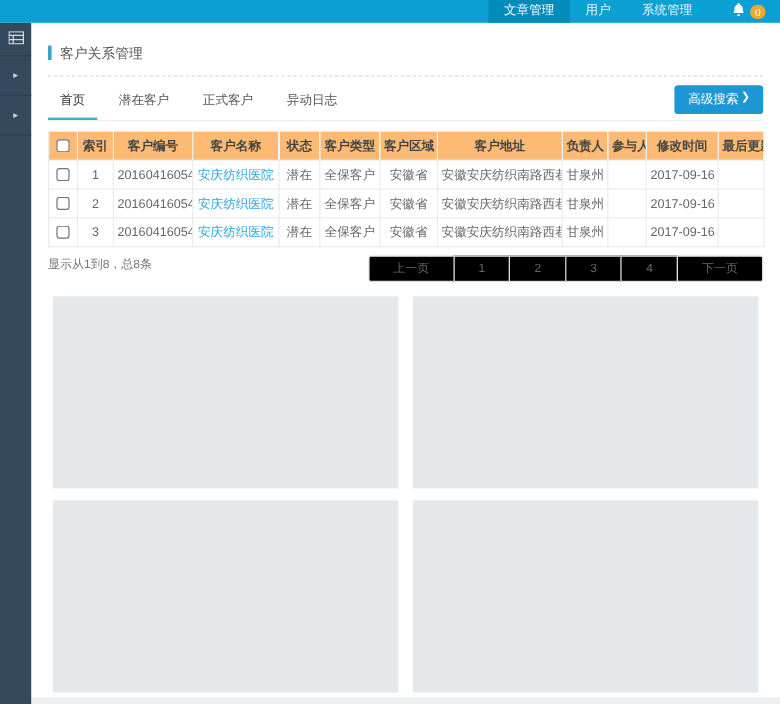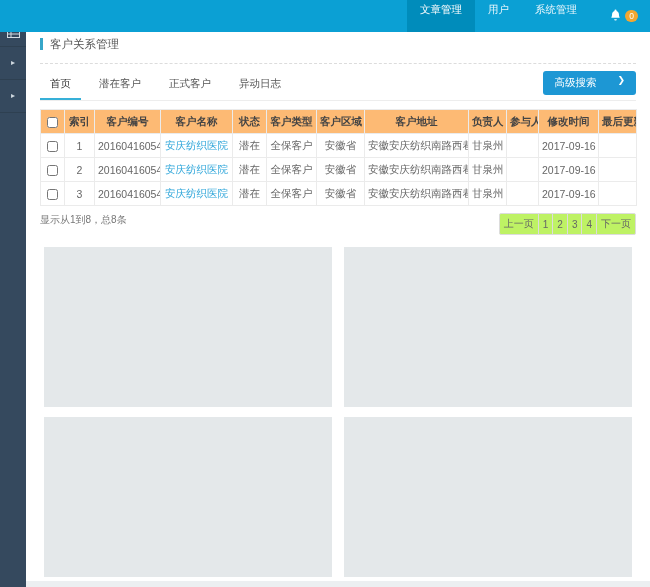--- a/index.html
+++ b/index.html
@@ -4,21 +4,21 @@
 <style>
   * { box-sizing: border-box; margin: 0; padding: 0; }
   html, body {
     width: 650px; height: 587px;
     font-family: "Liberation Sans", "DejaVu Sans", sans-serif;
     background: #ffffff; overflow: hidden; position: relative;
   }
 
   
   .topbar {
-    position: absolute; top: 0; left: 0; right: 0; height: 32px;
+    position: absolute; top: 0; left: 0; right: 0; height: 19px;
     background: #0ba0d4; display: flex; align-items: stretch;
     justify-content: flex-end; z-index: 30;
   }
   .nav-item {
     color: #e8f6fc; font-size: 10.5px; line-height: 19px;
     padding: 0 13px; cursor: pointer; white-space: nowrap;
   }
   .nav-item.active { background: #008cbb; color: #fff; }
   .notif {
     display: flex; align-items: center; margin: 0 12px 0 20px; cursor: pointer;
@@ -69,21 +69,21 @@
   }
   .tabs { display: flex; }
   .tab {
     font-size: 10.5px; color: #555; padding: 9px 10px 7px; margin-right: 8px;
     cursor: pointer; border-bottom: 2px solid transparent; white-space: nowrap;
   }
   .tab.active { border-bottom-color: #36b0d8; color: #333; }
   .adv-search {
     background: #1d97d4; color: #fff; border: none; border-radius: 3px;
     font-size: 10.5px; padding: 5px 11px; margin-bottom: 5px;
-    display: flex; align-items: flex-start; gap: 21px; cursor: pointer;
+    display: flex; align-items: flex-start; gap: 2px; cursor: pointer;
     font-family: inherit;
   }
   .adv-search .chev { font-size: 9px; line-height: 1; }
 
   
   table.data {
     width: 100%; border-collapse: collapse; margin-top: 8px; table-layout: fixed;
   }
   .data th, .data td {
     border: 1px solid #ebebeb; font-size: 10.5px; color: #666;
@@ -94,22 +94,22 @@
   .data input[type="checkbox"] { width: 11px; height: 11px; cursor: pointer; vertical-align: middle; }
   .data a.link { color: #2fa6da; text-decoration: none; cursor: pointer; }
 
   
   .table-footer {
     display: flex; justify-content: space-between; margin-top: 7px;
   }
   .summary { font-size: 10px; color: #777; }
   .pager { display: flex; }
   .pager button {
-    font-size: 10px; color: #666; background: #bef264; border: 1px solid #dcdcdc;
-    padding: 3px 4px; margin-left: -1px; cursor: pointer; font-family: inherit;
+    font-size: 10px; color: #666; background: #000000; border: 1px solid #dcdcdc;
+    padding: 3px 20px; margin-left: -1px; cursor: pointer; font-family: inherit;
     white-space: nowrap;
   }
   .pager button:first-child { border-radius: 2px 0 0 2px; margin-left: 0; }
   .pager button:last-child { border-radius: 0 2px 2px 0; }
 
   
   .charts {
     display: grid; grid-template-columns: 1fr 1fr; gap: 10px 12px;
     grid-auto-rows: 160px; margin: 12px 4px 0;
   }

